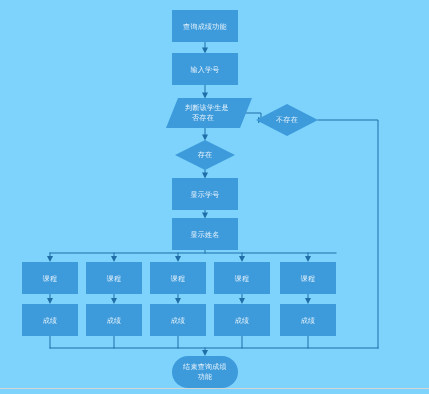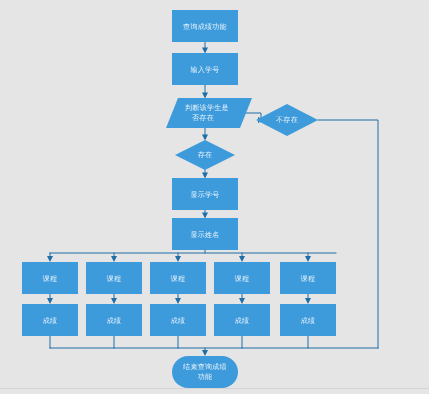--- a/index.html
+++ b/index.html
@@ -8,21 +8,21 @@
     background: #ffffff;
   }
   body {
     font-family: "DejaVu Sans", "Liberation Sans", sans-serif;
   }
   #canvas {
     position: relative;
     width: 429px;
     height: 394px;
     overflow: hidden;
-    background: #e5e5e5;
+    background: #7dd3fc;
   }
   #flow-svg {
     position: absolute;
     left: 0;
     top: 0;
     width: 429px;
     height: 394px;
   }
   .node-label {
     font-size: 7px;

